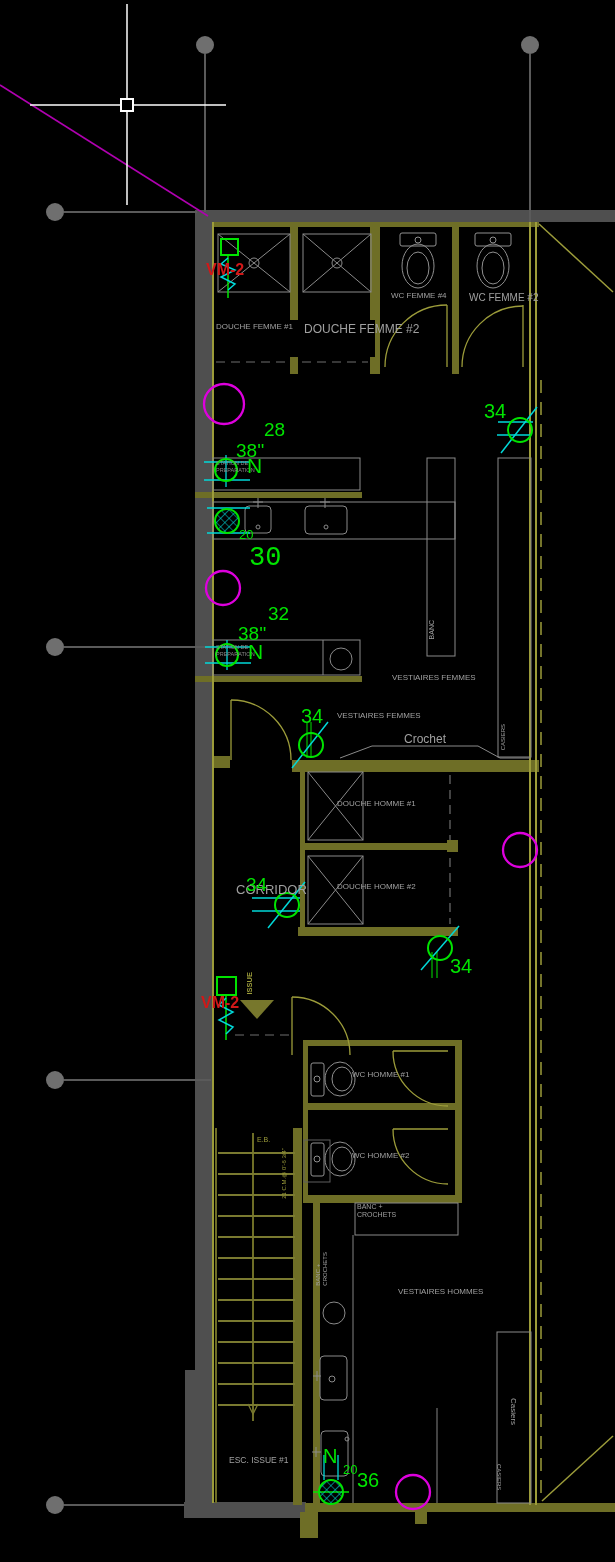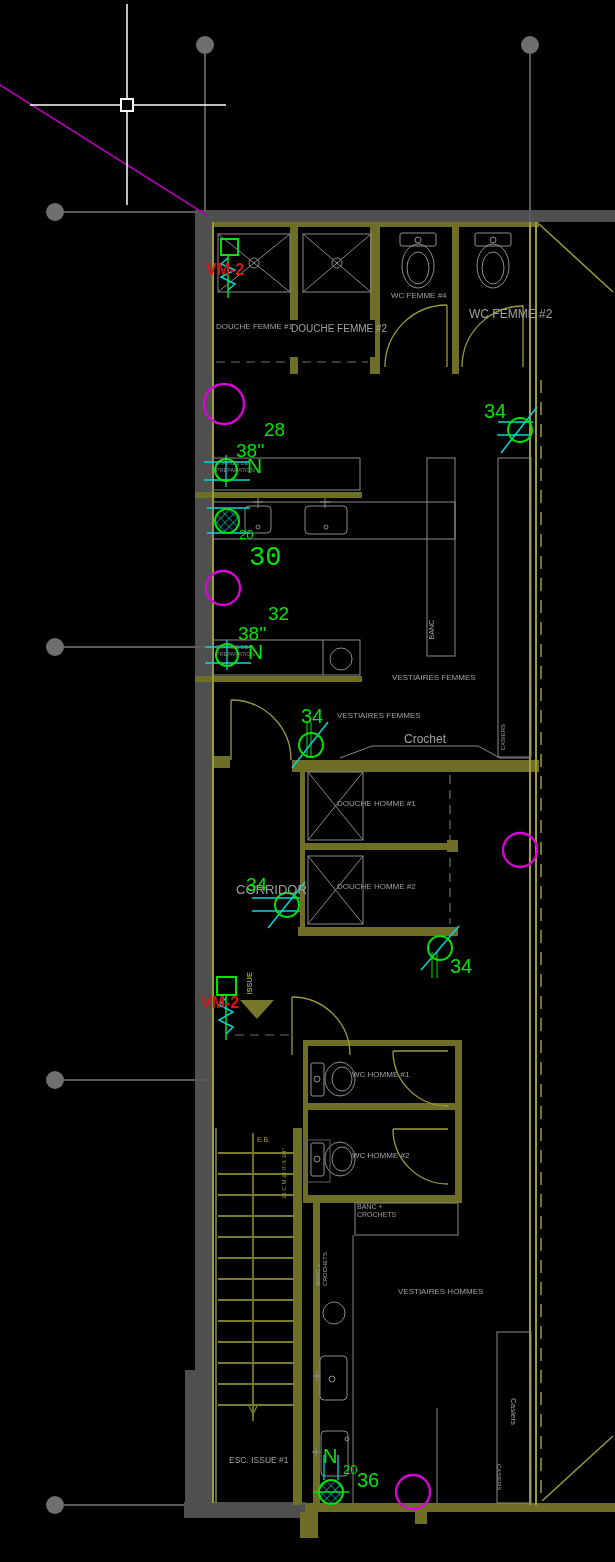--- a/index.html
+++ b/index.html
@@ -263,23 +263,23 @@
     <rect x="121" y="99" width="12" height="12" stroke-width="2"></rect>
   </g>
 </svg>
 
 <div class="treads"></div>
 
 <div class="t r" style="left:206px;top:220px;font-size:16px;">VM-2</div>
 <div class="t r" style="left:201px;top:953px;font-size:16px;">VM-2</div>
 
 <div class="t" style="left:216px;top:323px;font-size:8px;">DOUCHE FEMME #1</div>
-<div class="t" style="left:291px;top:323px;font-size:10px;">DOUCHE FEMME #2</div>
+<div class="t" style="left:304px;top:323px;font-size:12px;">DOUCHE FEMME #2</div>
 <div class="t" style="left:391px;top:292px;font-size:8px;">WC FEMME #4</div>
-<div class="t" style="left:469px;top:292px;font-size:12px;margin-top:16px;">WC FEMME #2</div>
+<div class="t" style="left:469px;top:292px;font-size:10px;">WC FEMME #2</div>
 <div class="t" style="left:392px;top:674px;font-size:8px;">VESTIAIRES  FEMMES</div>
 <div class="t" style="left:337px;top:712px;font-size:8px;">VESTIAIRES FEMMES</div>
 <div class="t" style="left:236px;top:883px;font-size:13px;">CORRIDOR</div>
 <div class="t" style="left:337px;top:800px;font-size:8px;">DOUCHE HOMME #1</div>
 <div class="t" style="left:337px;top:883px;font-size:8px;">DOUCHE HOMME #2</div>
 <div class="t" style="left:352px;top:1071px;font-size:8px;">WC HOMME #1</div>
 <div class="t" style="left:352px;top:1152px;font-size:8px;">WC HOMME #2</div>
 <div class="t" style="left:398px;top:1288px;font-size:8px;">VESTIAIRES HOMMES</div>
 <div class="t" style="left:229px;top:1456px;font-size:8.5px;">ESC. ISSUE #1</div>
 

